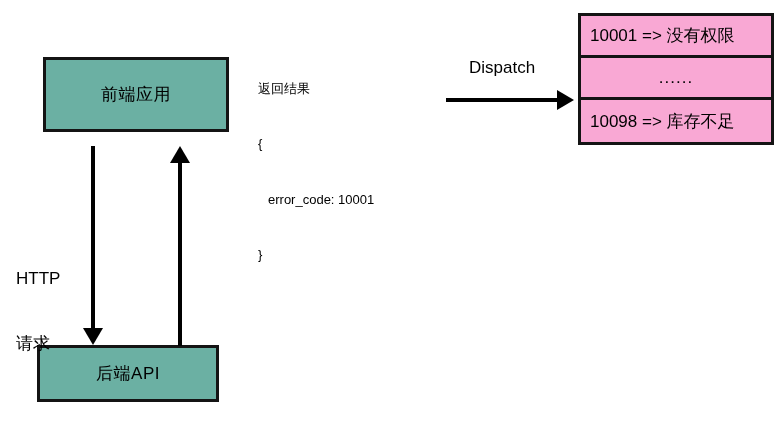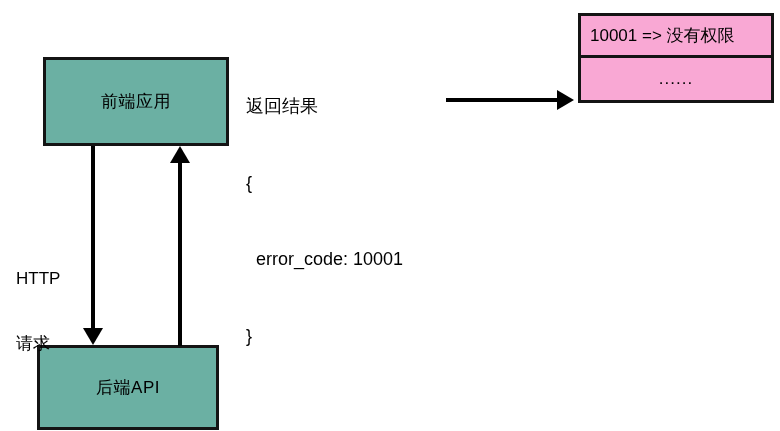--- a/index.html
+++ b/index.html
@@ -30,27 +30,27 @@
     justify-content: center;
     color: #000;
     font-size: 17px;
     letter-spacing: 0.5px;
   }
 
   #frontend-box {
     left: 43px;
     top: 57px;
     width: 186px;
-    height: 89px;
+    height: 75px;
   }
   #backend-box {
     left: 37px;
     top: 345px;
     width: 182px;
-    height: 85px;
+    height: 57px;
   }
 
   
   .v-line {
     position: absolute;
     background: #000000;
     width: 4px;
   }
   .h-line {
     position: absolute;
@@ -111,23 +111,23 @@
     text-align: left;
   }
   #dispatch-label {
     left: 469px;
     top: 57px;
   }
 
   
   #payload-block {
     position: absolute;
-    left: 246px;
+    left: 258px;
     top: 43px;
-    font-size: 18px;
+    font-size: 13px;
     line-height: 1.42;
     white-space: pre;
     color: #000000;
   }
   #payload-block .mono-line {
     font-family: "Liberation Sans", "DejaVu Sans", sans-serif;
   }
   #payload-block .indented { padding-left: 10px; }
 
   
@@ -184,25 +184,29 @@
   </div>
 
 
   <div id="payload-block">
     <div class="mono-line">返回结果</div>
     <div class="mono-line">{</div>
     <div class="mono-line indented">error_code: 10001</div>
     <div class="mono-line">}</div>
   </div>
 
+  <div class="label" id="dispatch-label">Dispatch</div>
   <div class="h-line" id="dispatch-line"></div>
   <div class="arrow-right" id="dispatch-head"></div>
 
   <div id="error-table">
     <div class="error-row">
       <span>10001 =&gt; 没有权限</span>
     </div>
     <div class="error-row ellipsis">
       <span>......</span>
     </div>
+    <div class="error-row">
+      <span>10098 =&gt; 库存不足</span>
+    </div>
   </div>
 
 </div>
 
 </body></html>

